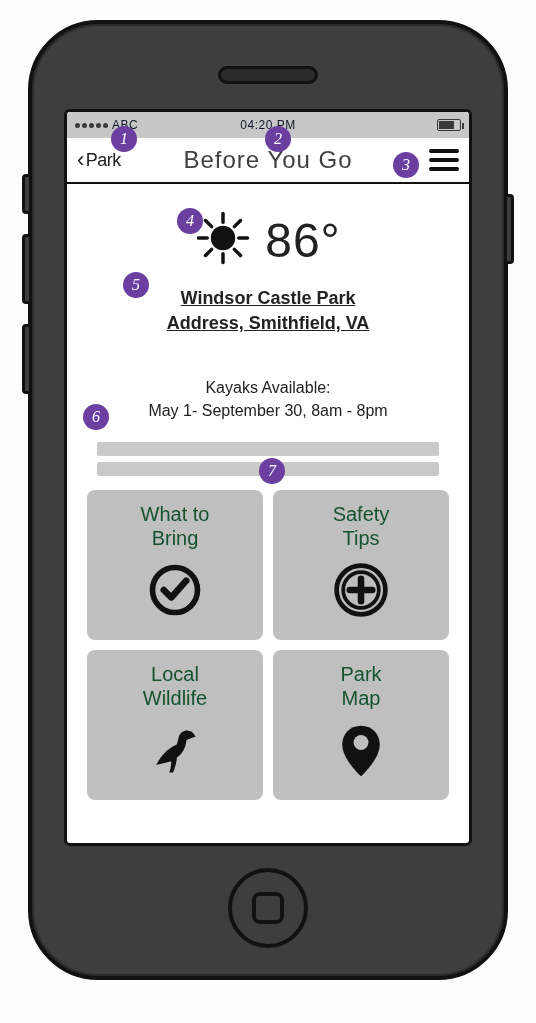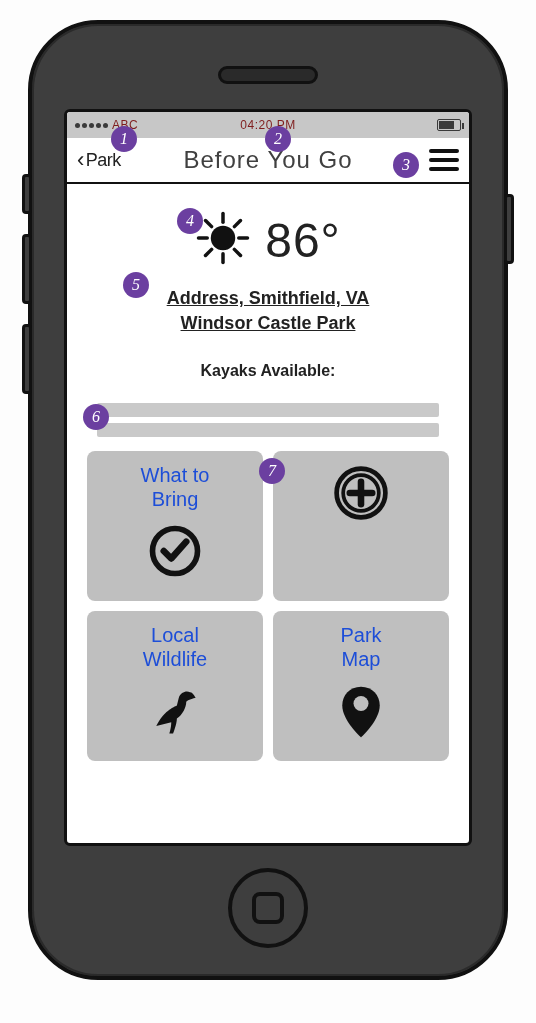--- a/index.html
+++ b/index.html
@@ -60,21 +60,21 @@
   
   .status-bar {
     height: 26px;
     background: #c7c7c7;
     display: flex;
     align-items: center;
     justify-content: space-between;
     padding: 0 8px;
     font-size: 12px;
     letter-spacing: .5px;
-    color: #7f1d1d;
+    color: #0f172a;
     font-family: Arial, sans-serif;
     position: relative;
   }
   .status-left { display:flex; align-items:center; gap:4px; }
   .sig-dots { display:flex; gap:2px; }
   .sig-dots span { width:5px;height:5px;border-radius:50%;background:#3a3a3a;display:inline-block;}
   .status-time { position:absolute; left:50%; transform:translateX(-50%);text-align:right; }
   .battery {
     width:24px;height:12px;border:1.5px solid #3a3a3a;border-radius:2px;position:relative;
   }
@@ -98,38 +98,38 @@
     font-size: 24px; letter-spacing: 1px; color:#404040;
   }
   .hamburger { width:30px;height:22px;display:flex;flex-direction:column;justify-content:space-between;cursor:pointer;}
   .hamburger span{height:4px;background:#111;border-radius:2px;}
 
   
   .content { flex:1; overflow:auto; padding: 18px 20px; text-align:center; color:#222;}
   .weather-row { display:flex;align-items:center;justify-content:center;gap:14px;margin:8px 0 16px 0;}
   .temp { font-size:48px; font-weight:500; letter-spacing:1px;}
   .address { font-size:18px; text-decoration:underline; font-weight:bold; line-height:1.4; cursor:pointer;}
-  .avail { margin-top:24px; font-size:16px; font-weight:bold; line-height:1.4;}
+  .avail { margin-top:41px; font-size:16px; font-weight:normal; line-height:1.4;}
   .placeholder-lines { margin:20px 0 10px 0;}
   .placeholder-lines div{height:14px;background:#c9c9c9;margin:6px 10px;border-radius:2px;}
 
   .cards {
     display:grid;
     grid-template-columns:1fr 1fr;
     gap:10px;
     margin-top:14px;
   }
   .card {
     background:#bfbfbf;
     border-radius:8px;
     height:150px;
     display:flex;flex-direction:column;align-items:center;justify-content:flex-start;
     padding:12px 6px; cursor:pointer;
   }
-  .card .label { color:#1d4ed8; font-size:20px; line-height:1.2; margin-bottom:10px; white-space:pre-line;}
+  .card .label { color:#14532d; font-size:20px; line-height:1.2; margin-bottom:10px; white-space:pre-line;}
   .card svg { width:60px;height:60px; }
 
   
   .badge {
     position:absolute;
     width:26px;height:26px;border-radius:50%;
     background:#6b3fa0;color:#fff;
     display:flex;align-items:center;justify-content:center;
     font-style:italic;font-size:16px;font-family:Georgia,serif;
     z-index:50; pointer-events:none;
@@ -192,43 +192,46 @@
               <line x1="45" y1="45" x2="52" y2="52"></line>
               <line x1="12" y1="52" x2="19" y2="45"></line>
               <line x1="45" y1="19" x2="52" y2="12"></line>
             </g>
           </svg>
         </span>
         <span class="temp">86°</span>
       </div>
 
       <div class="address">
+        <div>Windsor Castle Park</div>
         <div>Address, Smithfield, VA</div>
-        <div>Windsor Castle Park</div>
       </div>
 
       <div class="avail">
         <div>Kayaks Available:</div>
+        <div>May 1- September 30, 8am - 8pm</div>
       </div>
 
       <div class="placeholder-lines">
         <div></div>
           <div></div>
       </div>
 
       <div class="cards">
         <div class="card">
           <div class="label">What to
 Bring</div>
           <svg viewBox="0 0 64 64">
             <circle cx="32" cy="32" r="24" fill="none" stroke="#111" stroke-width="6"></circle>
             <path d="M20 32 l8 8 l16 -18" fill="none" stroke="#111" stroke-width="7" stroke-linecap="round" stroke-linejoin="round"></path>
           </svg>
         </div>
         <div class="card">
+          <div class="label">Safety
+Tips</div>
           <svg viewBox="0 0 64 64">
             <circle cx="32" cy="32" r="26" fill="none" stroke="#111" stroke-width="5"></circle>
             <circle cx="32" cy="32" r="19" fill="none" stroke="#111" stroke-width="4"></circle>
             <line x1="32" y1="20" x2="32" y2="44" stroke="#111" stroke-width="7" stroke-linecap="round"></line>
             <line x1="20" y1="32" x2="44" y2="32" stroke="#111" stroke-width="7" stroke-linecap="round"></line>
           </svg>
         </div>
         <div class="card">
           <div class="label">Local
 Wildlife</div>

